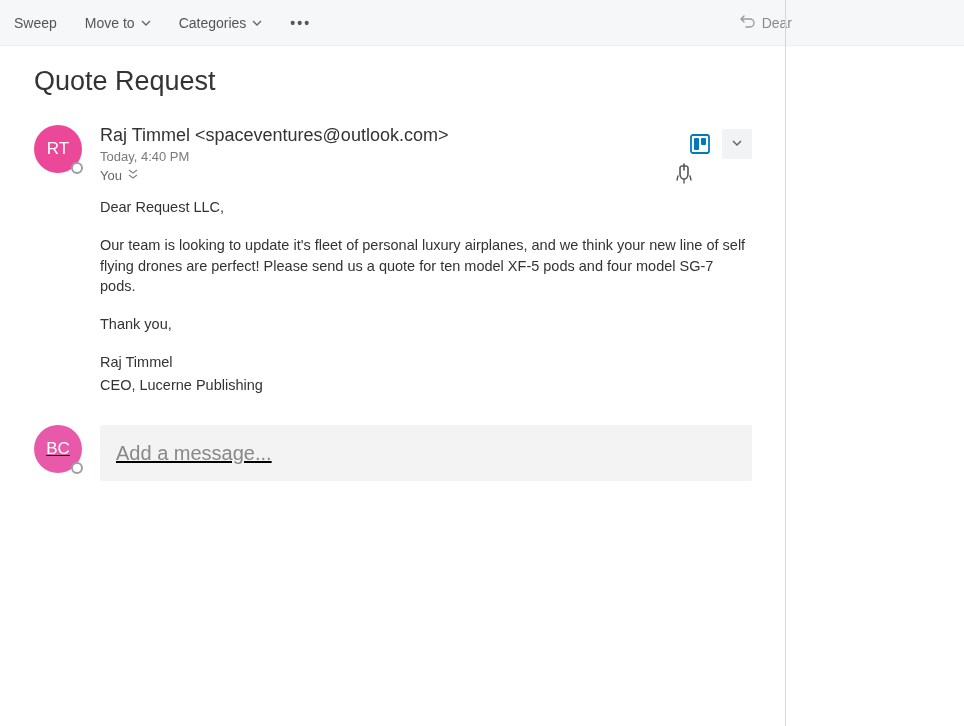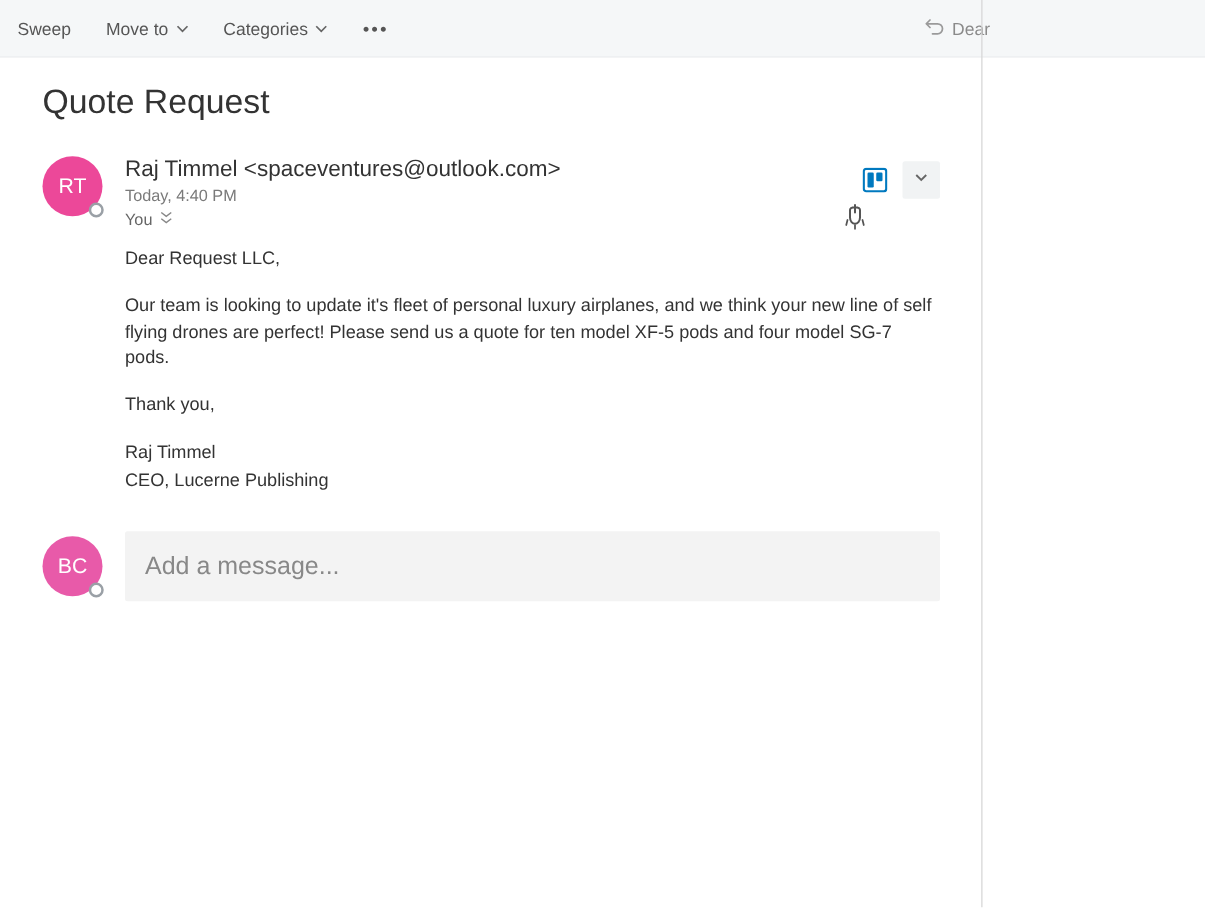--- a/index.html
+++ b/index.html
@@ -141,23 +141,24 @@
     margin-top: 14px;
     font-size: 14.5px;
     color: #333;
     line-height: 1.4;
     max-width: 650px;
   }
   .body-text p { margin-bottom: 18px; }
   .body-text p.tight { margin-bottom: 2px; }
   .reply-area {
     display: flex;
-    align-items: center;
+    align-items: flex-start;
     margin-top: 30px;
     margin-left: 0;
+    text-decoration: underline;
   }
   .reply-input {
     flex: 1;
     margin-left: 18px;
     background: #f3f3f3;
     border: none;
     height: 56px;
     padding: 0 16px;
     font-size: 20px;
     color: #555;

